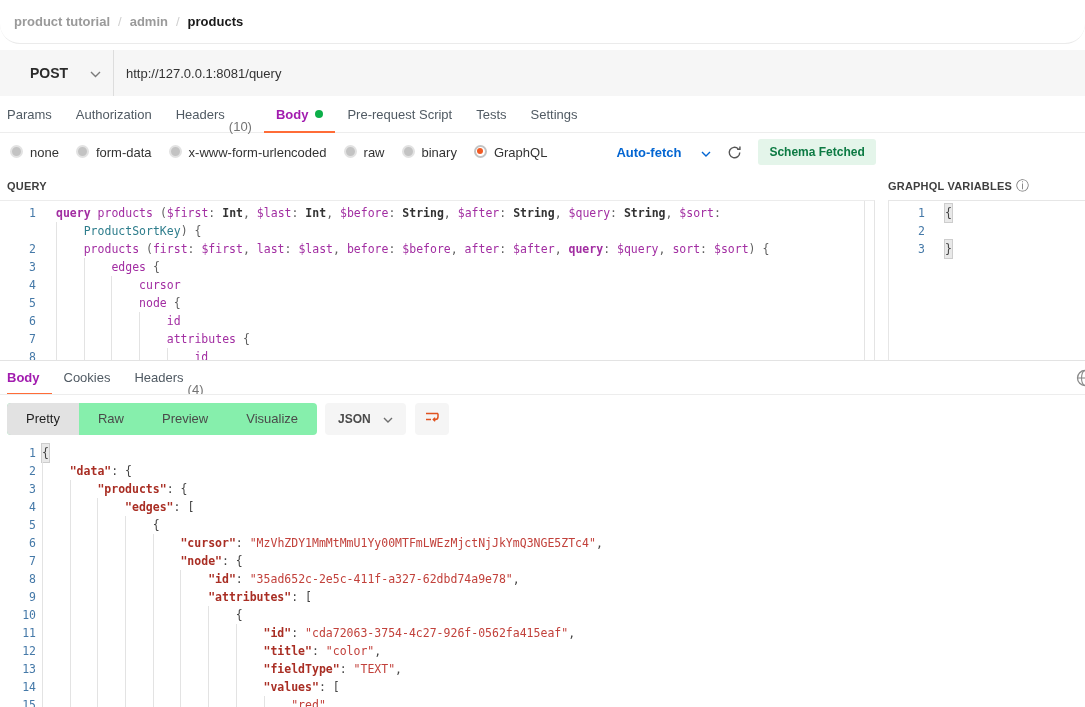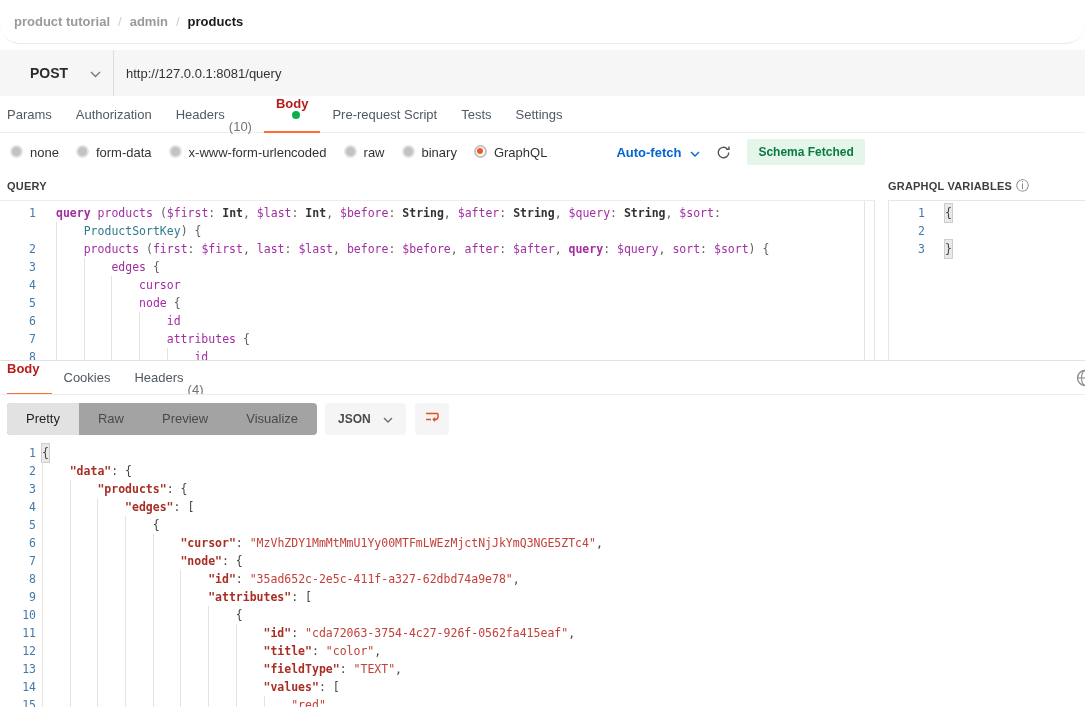--- a/index.html
+++ b/index.html
@@ -19,33 +19,33 @@
     font-size:14px; font-weight:bold; color:#2b2b2b; cursor:pointer; position:relative; }
   .method .chev { position:absolute; right:12px; }
   .vdivider { width:1px; height:100%; background:#dddddd; }
   .url-text { padding-left:12px; font-size:13px; color:#333; }
 
   
   .req-tabs { height:37px; display:flex; align-items:center; padding:0 7px;
     border-bottom:1px solid #ededed; font-size:13px; color:#505a63; }
   .tab { height:100%; display:flex; align-items:center; padding:0 12px; cursor:pointer; position:relative; }
   .tab:first-child { padding-left:0; }
-  .tab.active { color:#b91c1c; font-weight:bold;flex-direction:column; }
+  .tab.active { color:#a21caf; font-weight:bold; }
   .tab.active .underline { position:absolute; left:0; right:0; bottom:-1px; height:2px; background:#ff6c37; }
   .tab-count { color:#737373; margin-left:4px;margin-top:24px; }
   .body-dot { width:8px; height:8px; border-radius:50%; background:#0caf49; margin-left:7px; }
 
   
   .modes-row { height:38px; display:flex; align-items:center; padding:0 10px; font-size:13px; color:#333; }
   .mode { display:flex; align-items:flex-start; margin-right:17px; cursor:pointer; }
   .radio { width:13px; height:13px; border-radius:50%; background:#c3c3c3; border:2px solid #e2e2e2; margin-right:7px; }
   .radio.sel { background:#fff; border:2px solid #c3c3c3; position:relative; }
   .radio.sel::after { content:""; position:absolute; left:1.5px; top:1.5px; width:6px; height:6px;
     border-radius:50%; background:#f15a24; }
-  .autofetch { color:#0265d2; font-weight:bold; margin-left:52px; display:flex; align-items:center; gap:9px; cursor:pointer; }
+  .autofetch { color:#0265d2; font-weight:bold; margin-left:52px; display:flex; align-items:center; gap:20px; cursor:pointer; }
   .refresh-btn { margin-left:16px; cursor:pointer; display:flex; }
   .schema-badge { margin-left:16px; background:#e4f5ea; color:#0c7a43; font-weight:bold;
     font-size:12px; padding:6px 11px; border-radius:3px; }
 
   
   .editor-titles { height:29px; display:flex; align-items:center; }
   .editor-title { font-size:11px; font-weight:bold; color:#3f3f3f; letter-spacing:.2px;
     display:flex; align-items:center; }
   .qt { width:888px; padding-left:7px; }
   .info-ic { color:#777; font-weight:normal; font-size:13px; margin-left:4px; }
@@ -76,21 +76,21 @@
   .jk { color:#a92e24; font-weight:bold; }
   .js { color:#c2413b; }
   .jp { color:#444; }
   .hl { background:#e9e9e9; outline:1px solid #cdcdcd; color:#444; }
 
   
   .resp-tabs { height:34px; display:flex; align-items:center; padding:0 7px;
     border-bottom:1px solid #ededed; font-size:13px; color:#505a63; position:relative; overflow:hidden; }
   .globe-partial { position:absolute; right:-9px; top:8px; }
   .resp-toolbar { height:47px; display:flex; align-items:center; padding:0 7px; }
-  .seg-group { display:flex; background:#a3a3a3; border-radius:4px; overflow:hidden; height:32px; }
+  .seg-group { display:flex; background:#86efac; border-radius:4px; overflow:hidden; height:32px; }
   .seg { padding:0 19px; display:flex; align-items:center; font-size:13px; color:#4a4a4a; cursor:pointer; }
   .seg.selected { background:#e2e2e2; color:#1f1f1f; }
   .json-select { height:32px; background:#f5f5f5; border-radius:4px; display:flex; align-items:center;
     padding:0 13px; gap:12px; font-size:12px; font-weight:bold; color:#4a4a4a; margin-left:8px; cursor:pointer; }
   .wrap-btn { width:34px; height:32px; background:#f5f5f5; border-radius:4px; margin-left:9px;
     display:flex; align-items:center; justify-content:center; cursor:pointer; }
   .resp-editor { height:265px; overflow:hidden; padding-top:2px; }
 </style>
 </head>
 <body>

